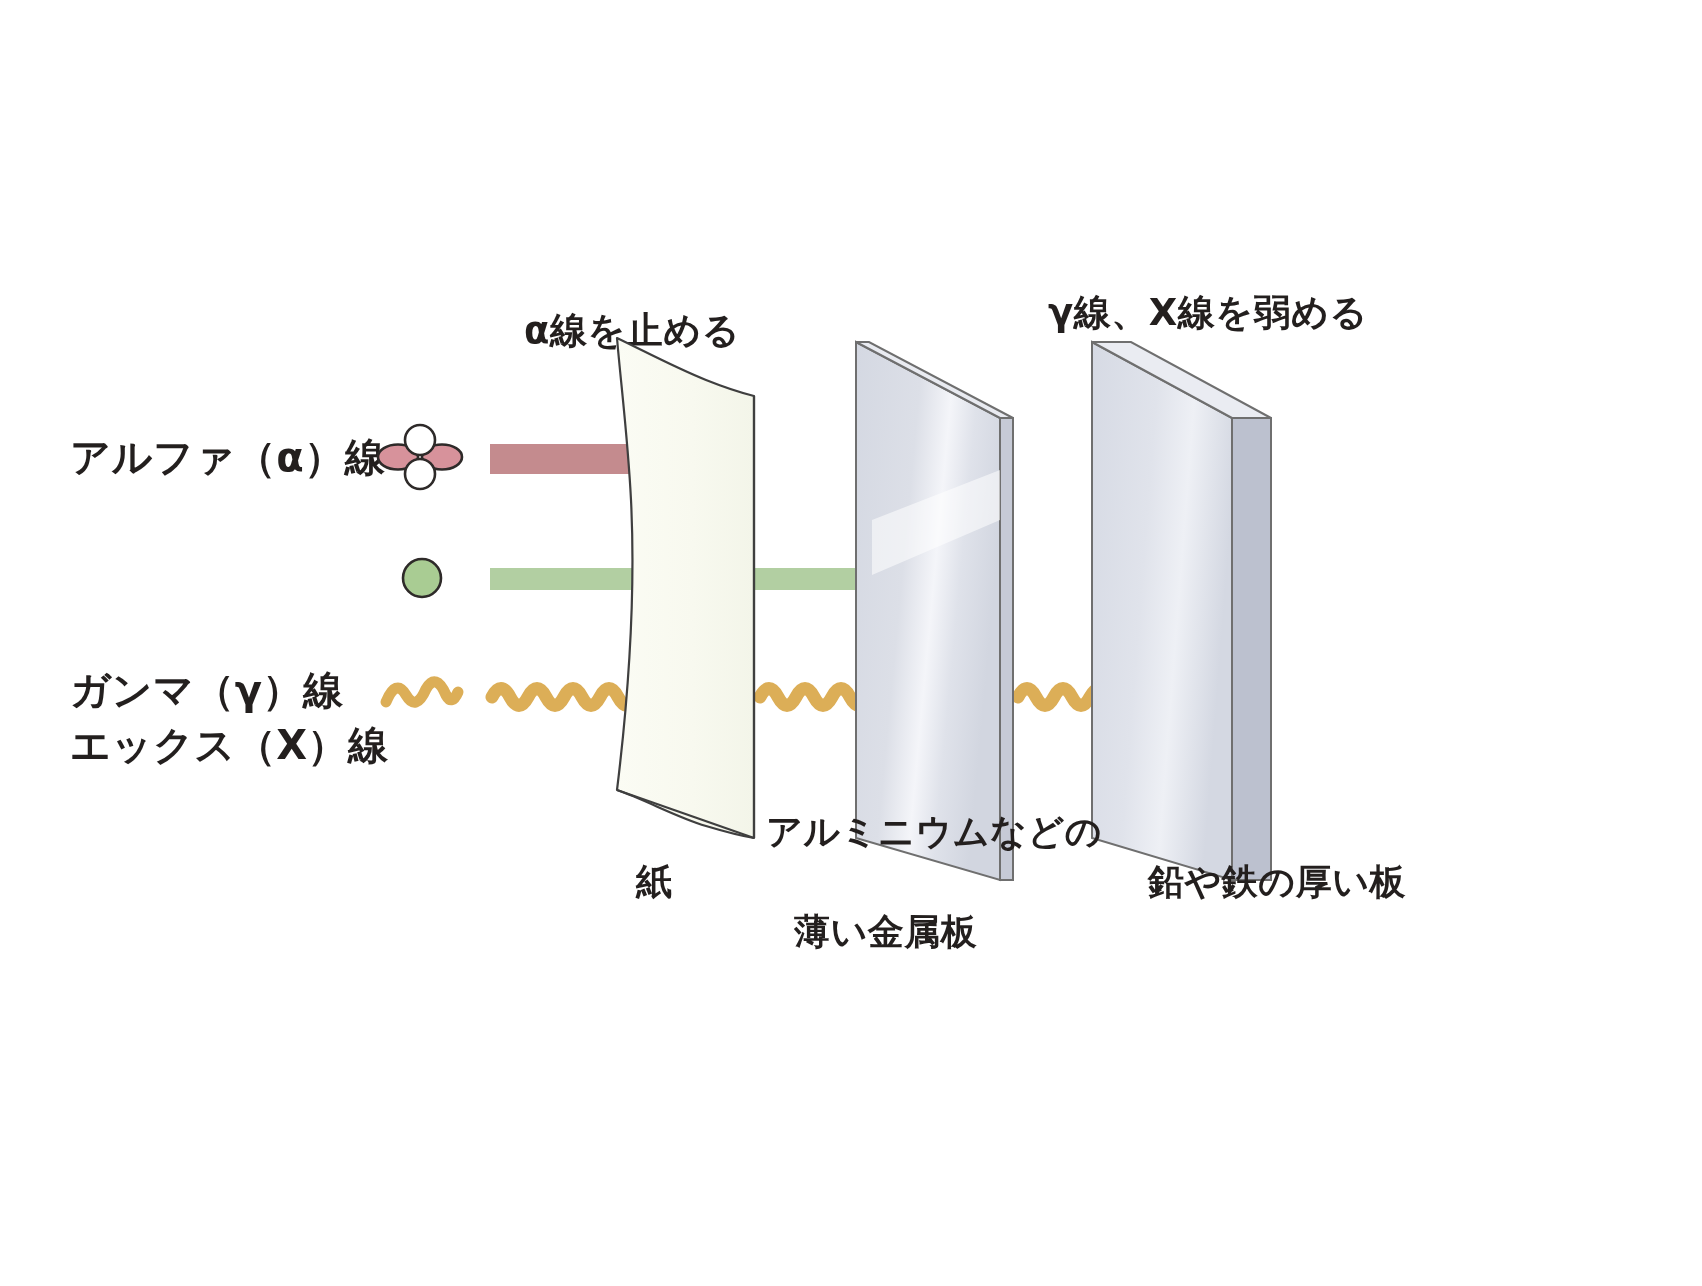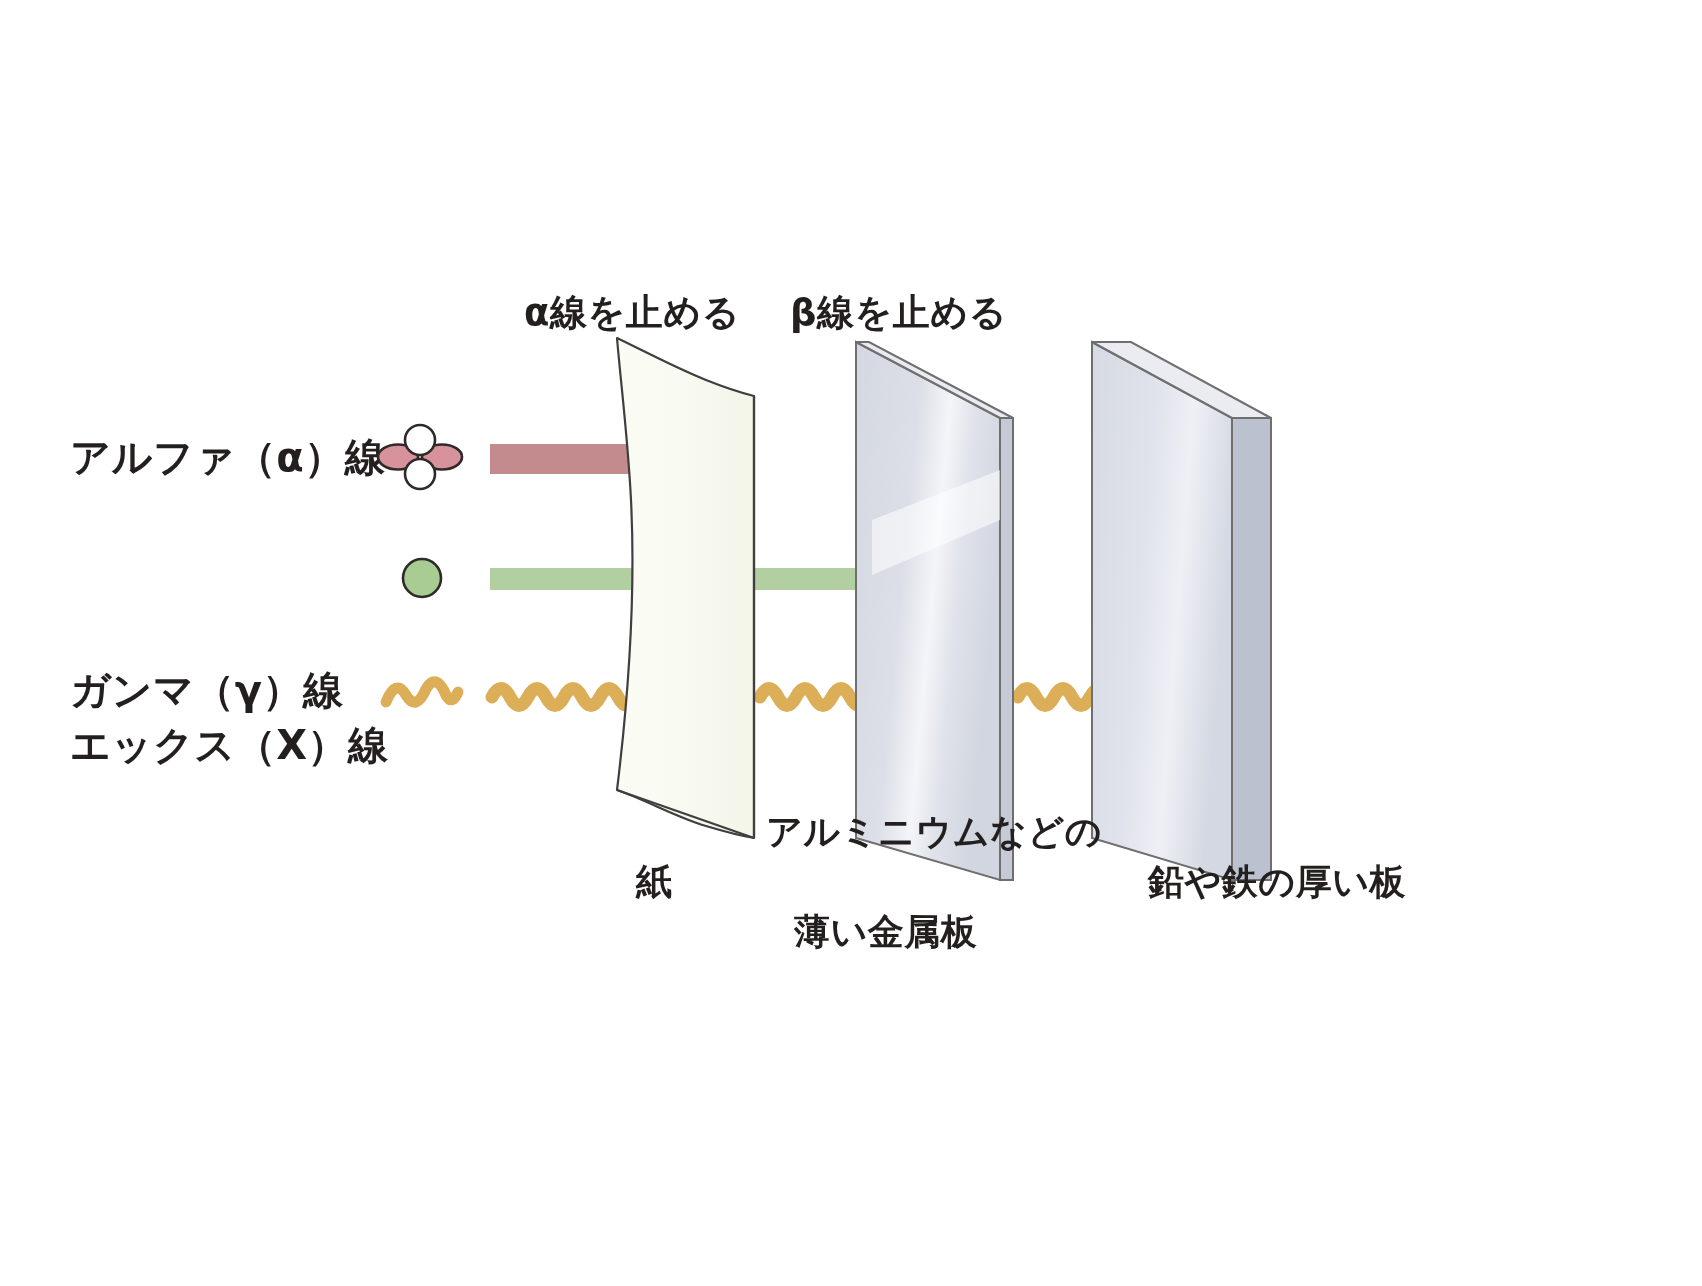--- a/index.html
+++ b/index.html
@@ -32,21 +32,21 @@
   .top-label {
     font-size: 37px;
     top: 288px;
   }
   .left-label {
     font-size: 40px;
   }
   .bottom-label {
     font-size: 36px;
   }
-  #lbl-top-alpha { left: 524px; }
+  #lbl-top-alpha { left: 524px; margin-top: 18px; }
   #lbl-top-beta  { left: 790px; }
   #lbl-top-gamma { left: 1048px; }
 
   #lbl-alpha { left: 70px;  top: 430px; }
   #lbl-beta  { left: 70px;  top: 552px; }
   #lbl-gamma { left: 70px;  top: 645px; margin-top: 18px; }
   #lbl-xray  { left: 70px;  top: 718px; }
 
   #lbl-paper { left: 636px; top: 858px; }
   #lbl-alum1 { left: 766px; top: 808px; }
@@ -59,21 +59,21 @@
   #icon-gamma { left: 382px; top: 676px; width: 80px; height: 38px; }
 
   svg { display: block; overflow: visible; }
 </style>
 </head>
 <body>
 
 <div id="stage">
 
   <div class="txt top-label" id="lbl-top-alpha">α線を止める</div>
-  <div class="txt top-label" id="lbl-top-beta">β線を止める</div>
+  <div class="txt top-label" id="lbl-top-gamma">γ線、X線を弱める</div>
 
   <div class="txt left-label" id="lbl-alpha">アルファ（α）線</div>
   <div class="txt left-label" id="lbl-gamma">ガンマ（γ）線</div>
   <div class="txt left-label" id="lbl-xray">エックス（X）線</div>
 
   <div class="icon-wrap" id="icon-alpha">
     <svg width="84" height="66" viewBox="0 0 84 66">
       <ellipse cx="20" cy="33" rx="20" ry="12.5" fill="#d7929b" stroke="#2e2a29" stroke-width="2.6"></ellipse>
       <ellipse cx="64" cy="33" rx="20" ry="12.5" fill="#d7929b" stroke="#2e2a29" stroke-width="2.6"></ellipse>
       <circle cx="42" cy="16" r="15" fill="#ffffff" stroke="#2e2a29" stroke-width="2.6"></circle>

